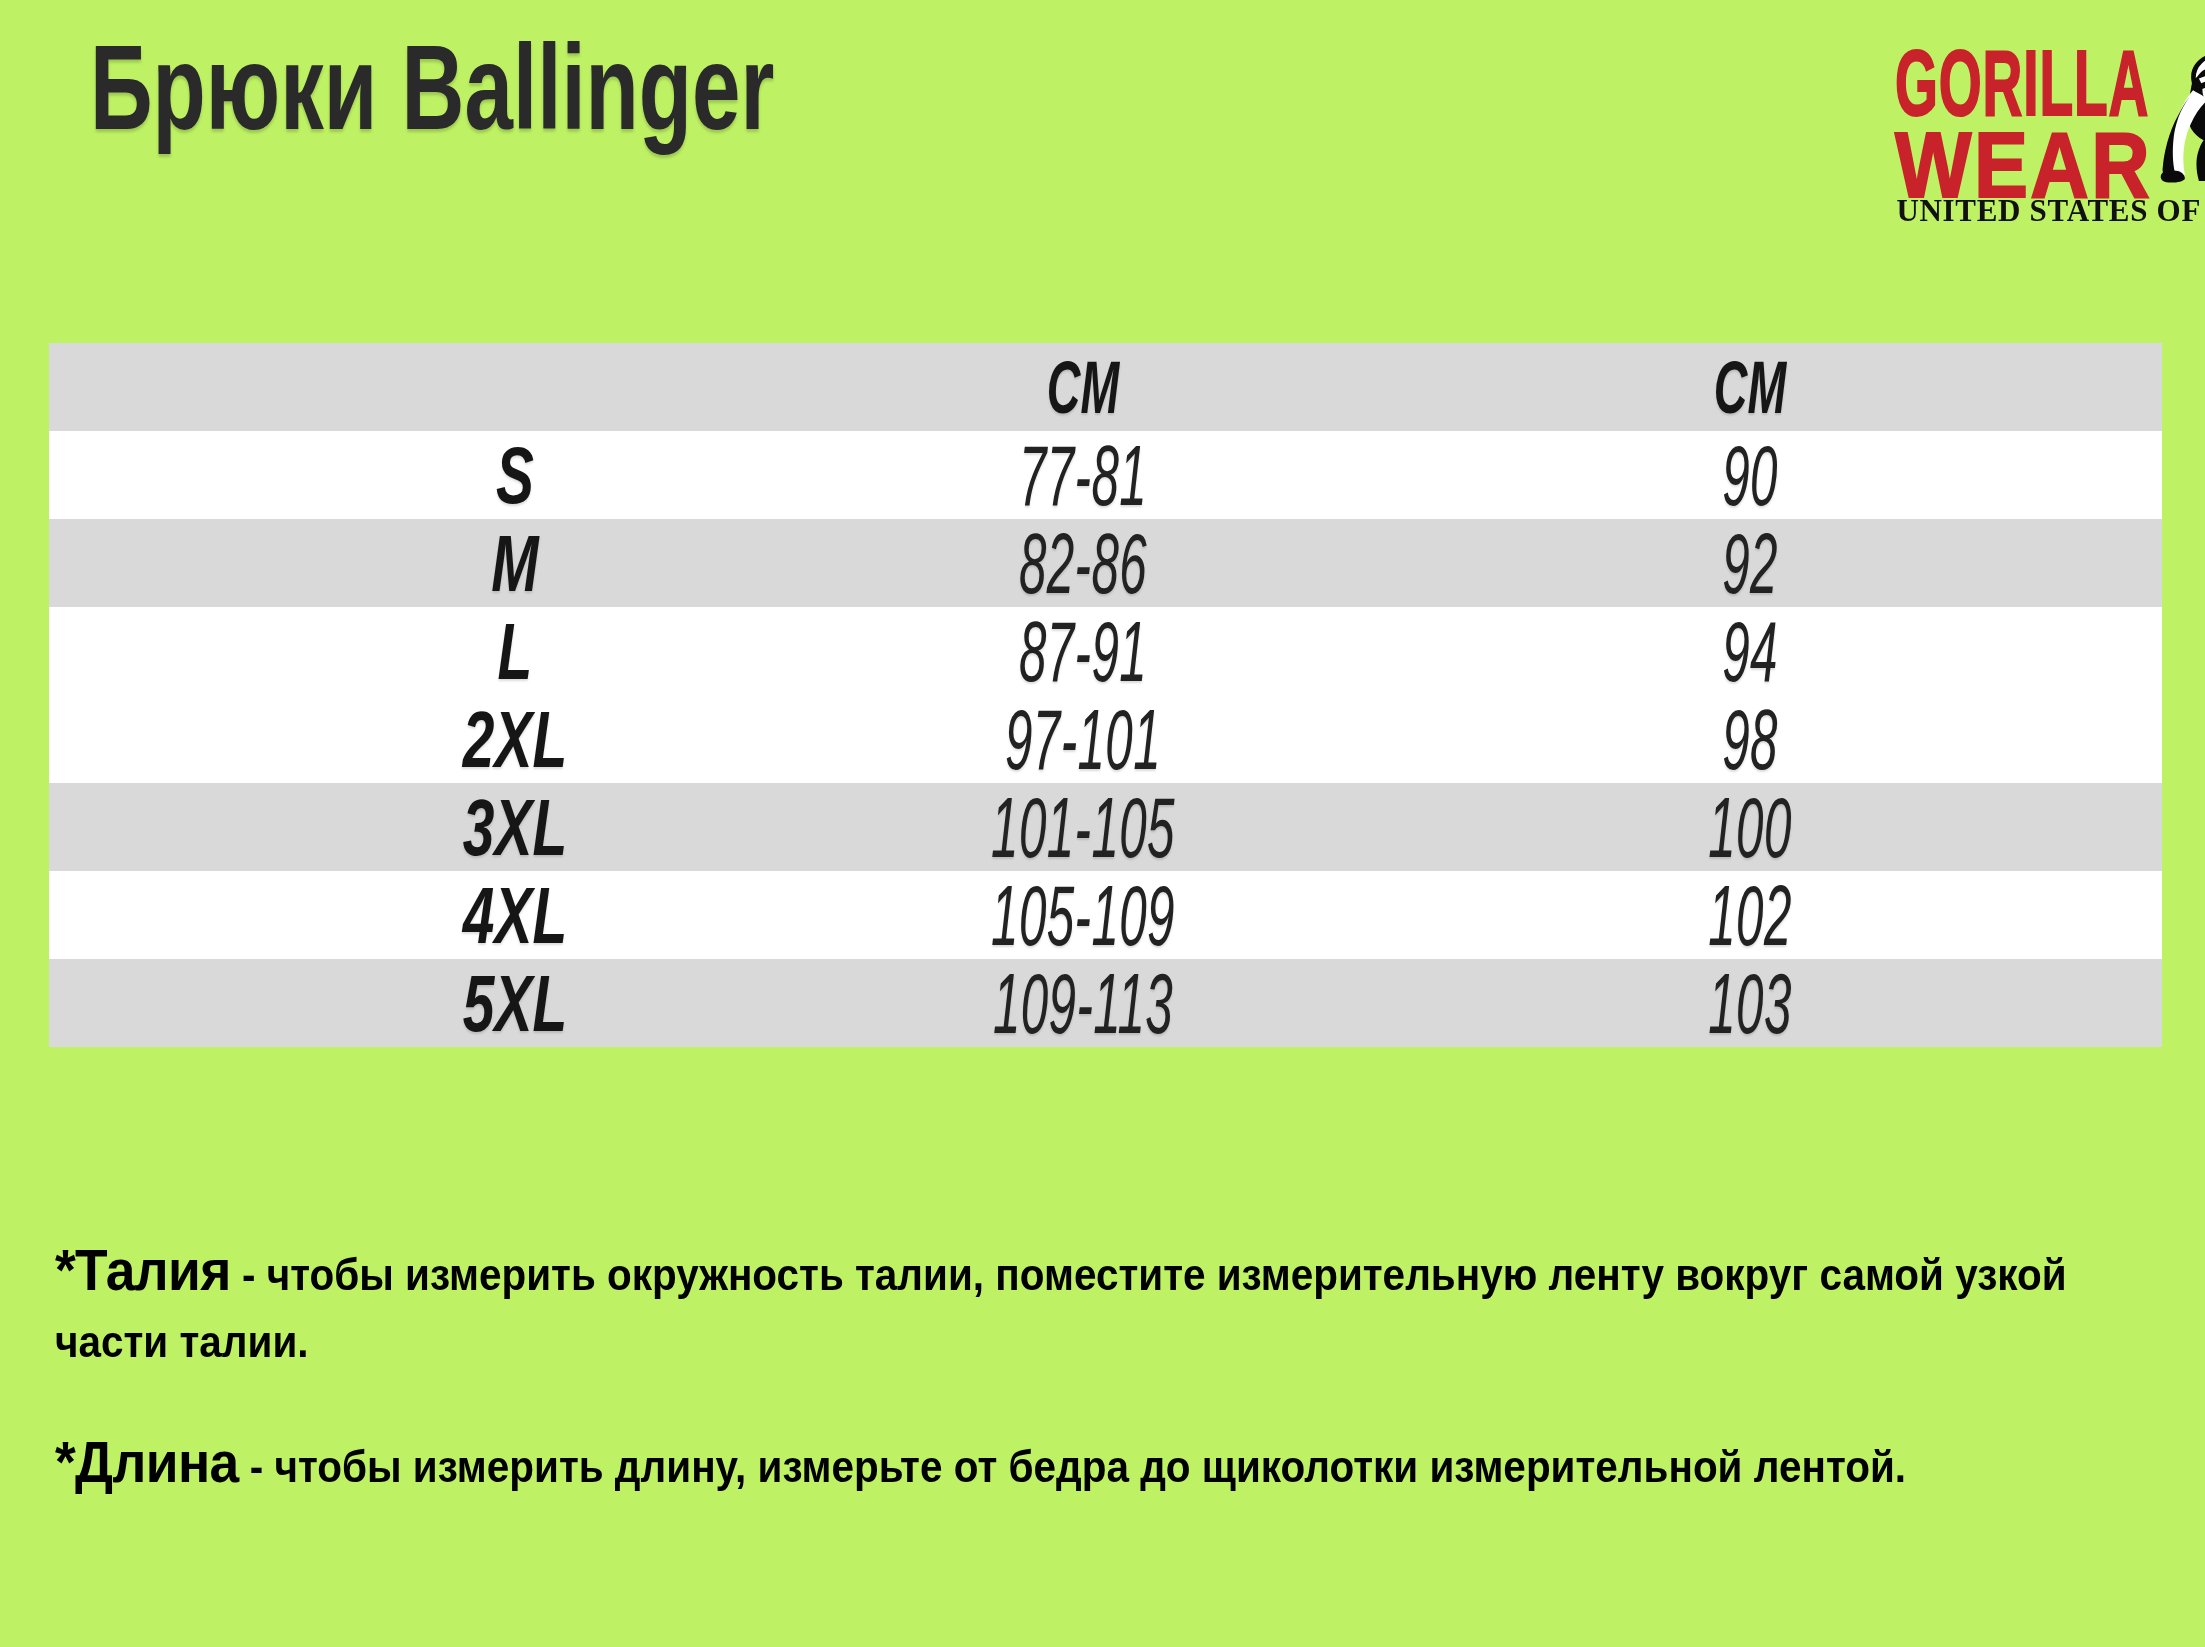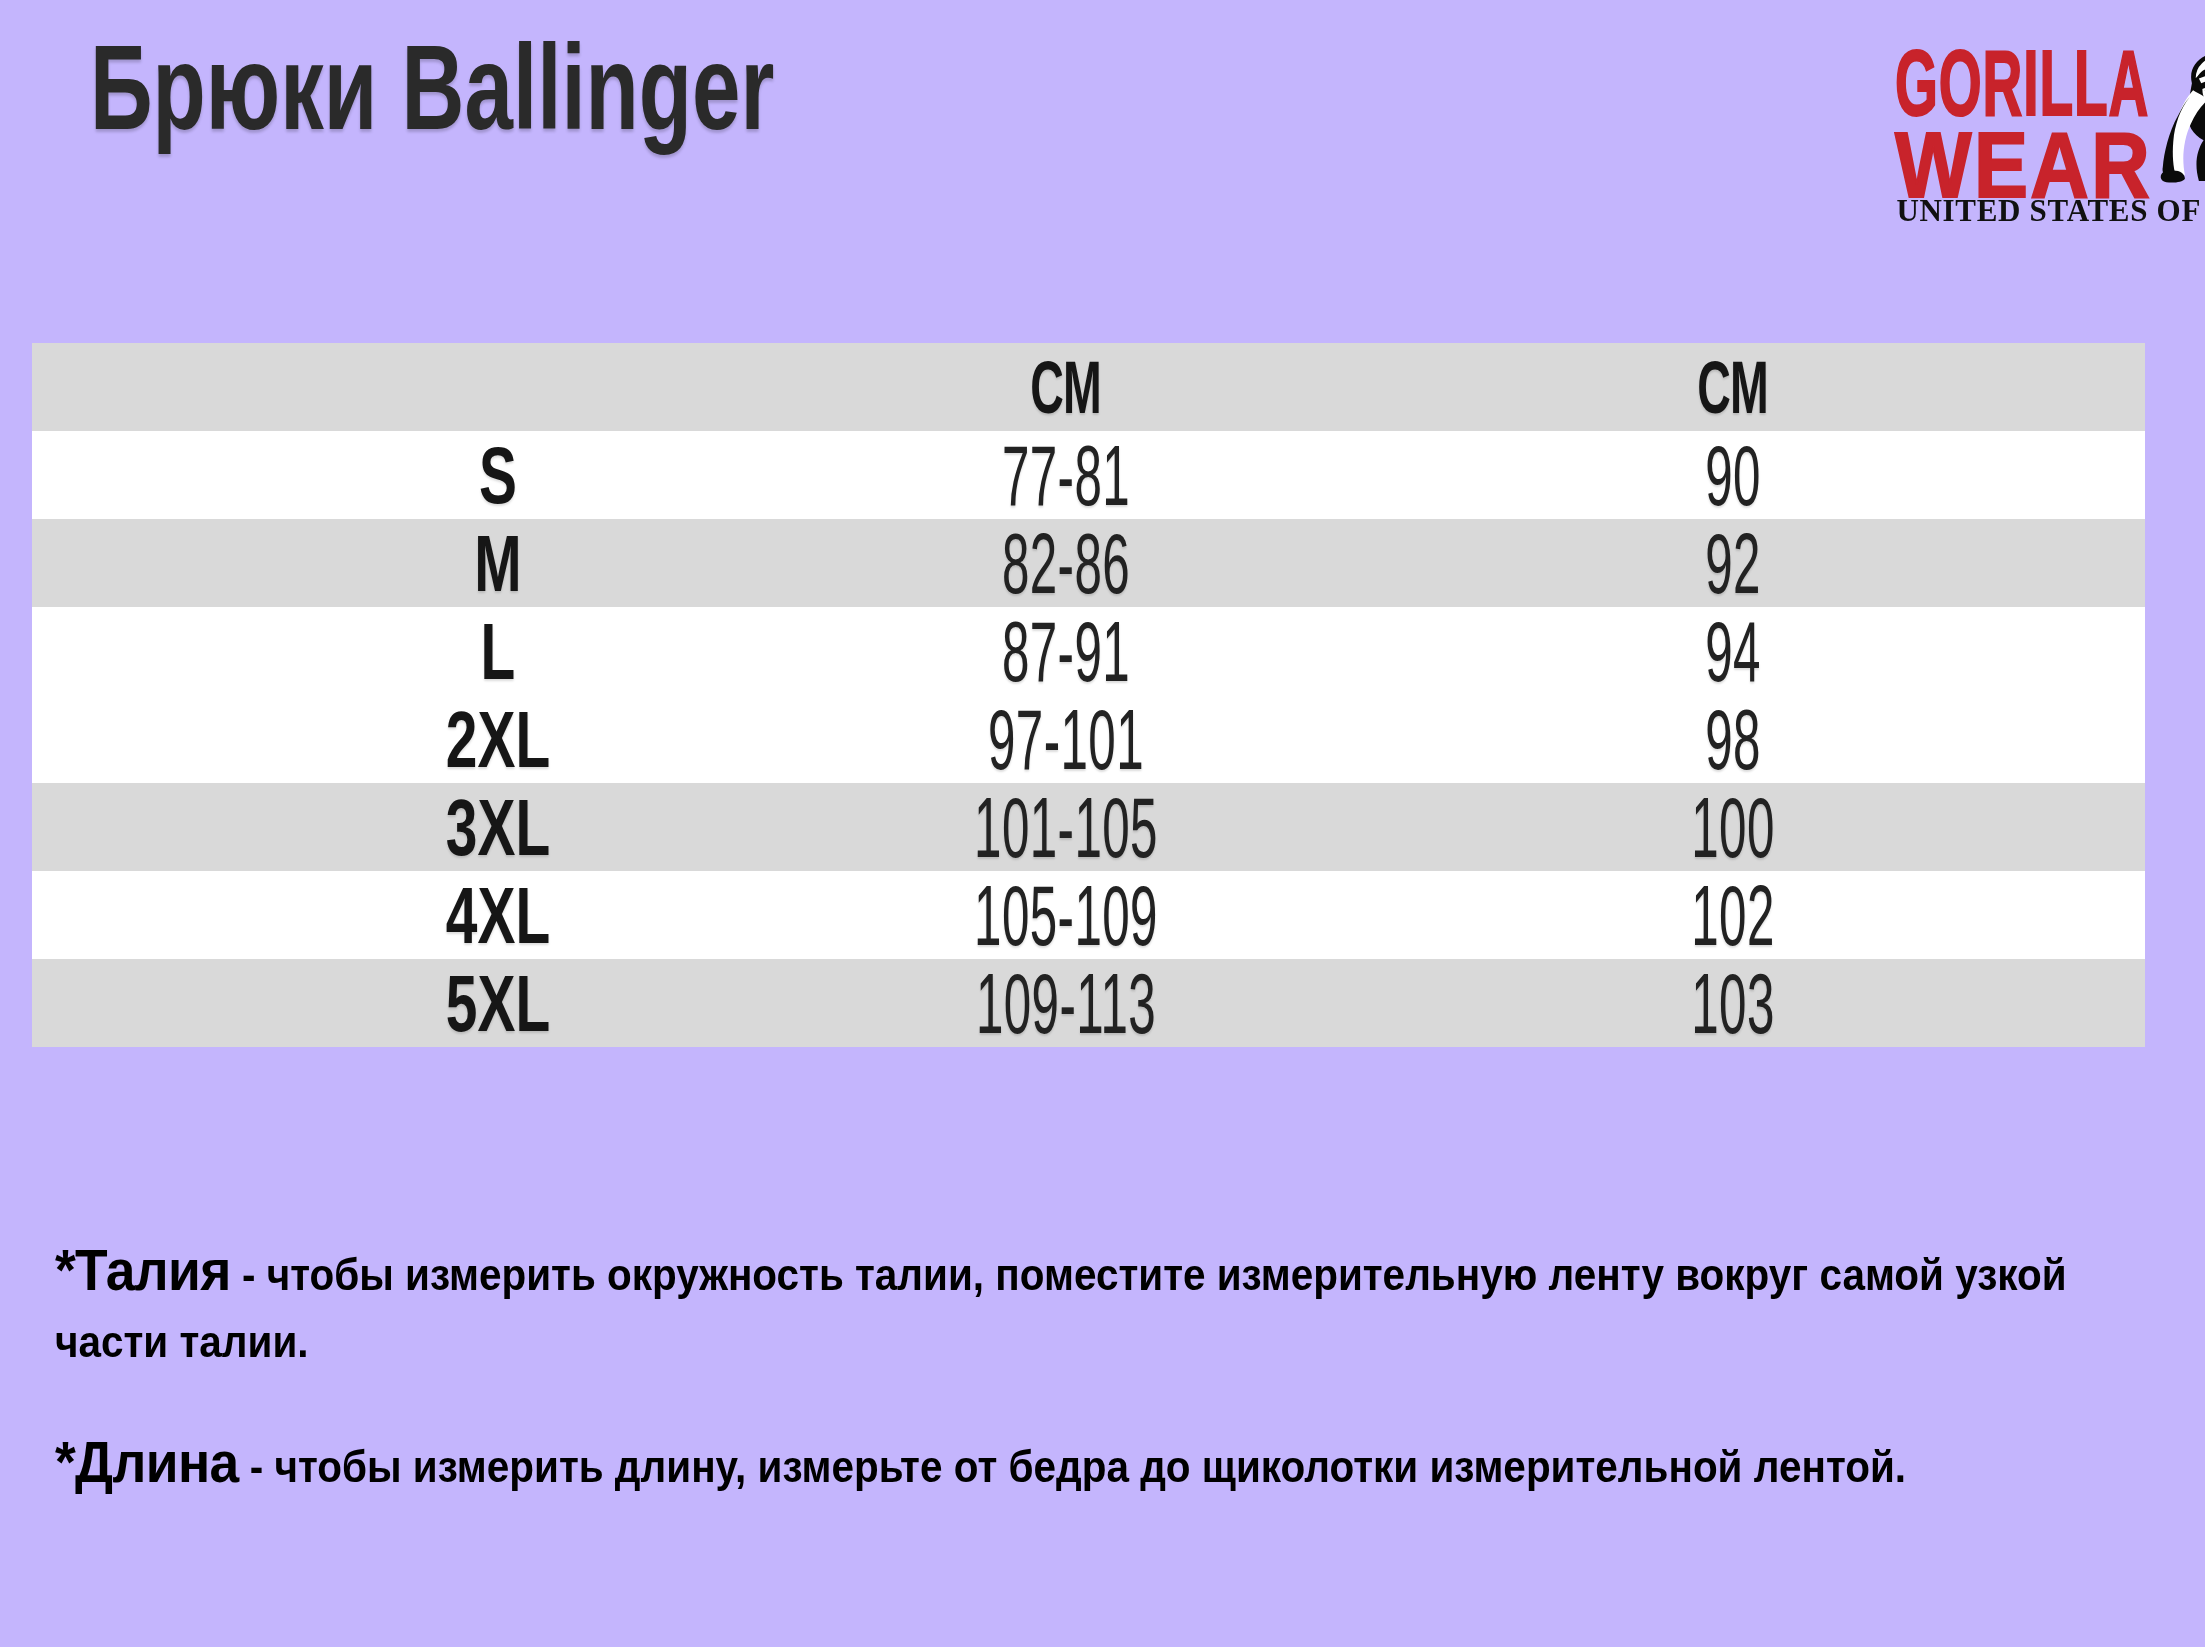--- a/index.html
+++ b/index.html
@@ -1,20 +1,20 @@
 <!DOCTYPE html>
 <html style="--stripe: #d9d9d9; --brand: #c8232b;font-size:11.3px"><head>
 <meta charset="utf-8">
 <style>
   html,body{margin:0;padding:0;background:#ffffff;}
   body{
     width:2205px;height:1647px;position:relative;overflow:hidden;
     font-family:"Liberation Sans", sans-serif;color:#1d1d1d;
   }
-  .page{position:absolute;inset:0;background:#c4b5fd;}
+  .page{position:absolute;inset:0;background:#bef264;}
 
   
   .title{
     position:absolute;left:90px;top:21px;margin:0;
     font-size:121px;font-weight:700;line-height:1.1;color:#2a2a2a;
     transform:scaleX(0.72);transform-origin:left top;white-space:nowrap;
     text-shadow:0 2.8px 3.5px rgba(0,0,0,0.18);
   }
 
   
@@ -36,21 +36,21 @@
   
   .col-headers{position:absolute;left:49px;top:248px;width:2113px;height:78px;}
   .col-h{
     position:absolute;top:0;font-size:90px;font-weight:700;color:#1b1b1b;
     line-height:1;white-space:nowrap;
     transform:translateX(-50%) scaleX(0.78);
     text-shadow:0 2.8px 3.5px rgba(0,0,0,0.16);
   }
 
   
-  .size-table{position:absolute;left:32px;top:343px;width:2113px;}
+  .size-table{position:absolute;left:49px;top:343px;width:2113px;font-style:italic;}
   .t-row{position:relative;height:88px;background:#ffffff;}
   .t-row.stripe{background:var(--stripe,#d9d9d9);}
   .cell{
     position:absolute;top:50%;line-height:1;white-space:nowrap;color:#161616;
     text-shadow:0 2.1px 2.8px rgba(0,0,0,0.14);
   }
   .c1{left:466px;}  .c2{left:1034px;}  .c3{left:1701px;}
   .size-label{font-size:79px;font-weight:700;transform:translate(-50%,-50%) scaleX(0.72);}
   .num{font-size:85px;font-weight:400;letter-spacing:0.7px;transform:translate(-50%,-50%) scaleX(0.58);color:#222;}
   .unit{font-size:75px;font-weight:700;transform:translate(-50%,-50%) scaleX(0.62);}

